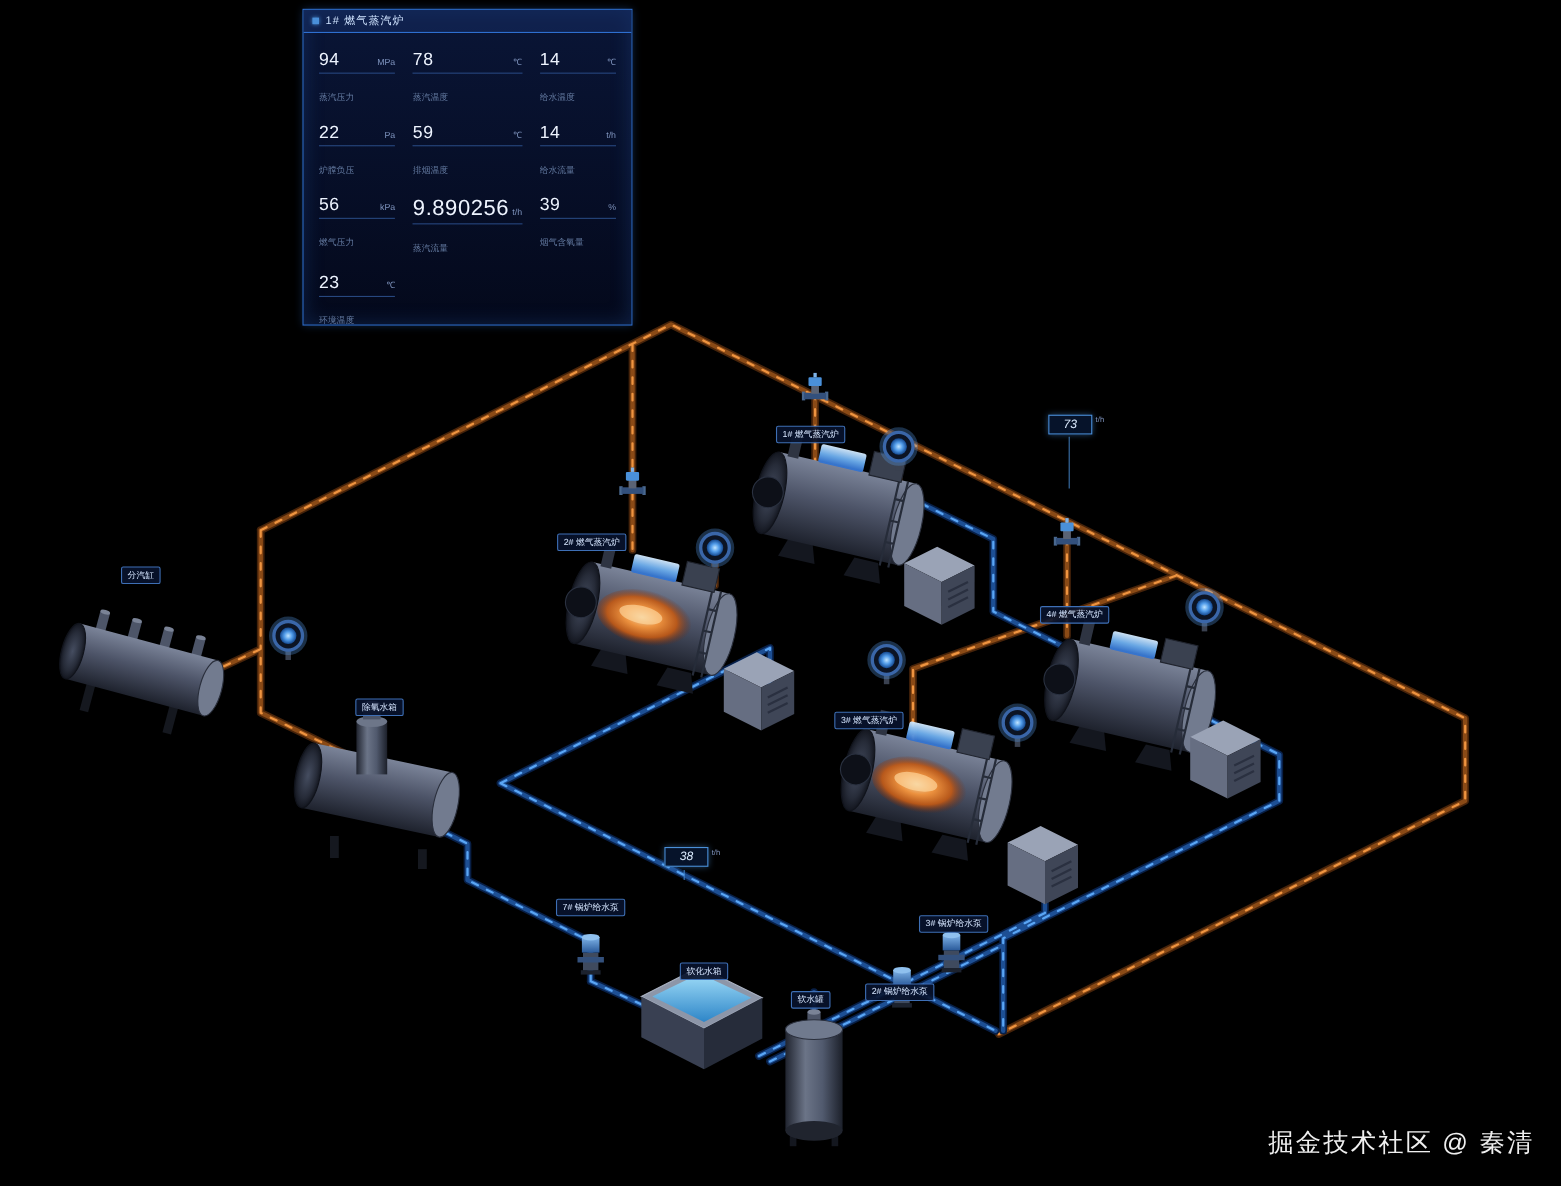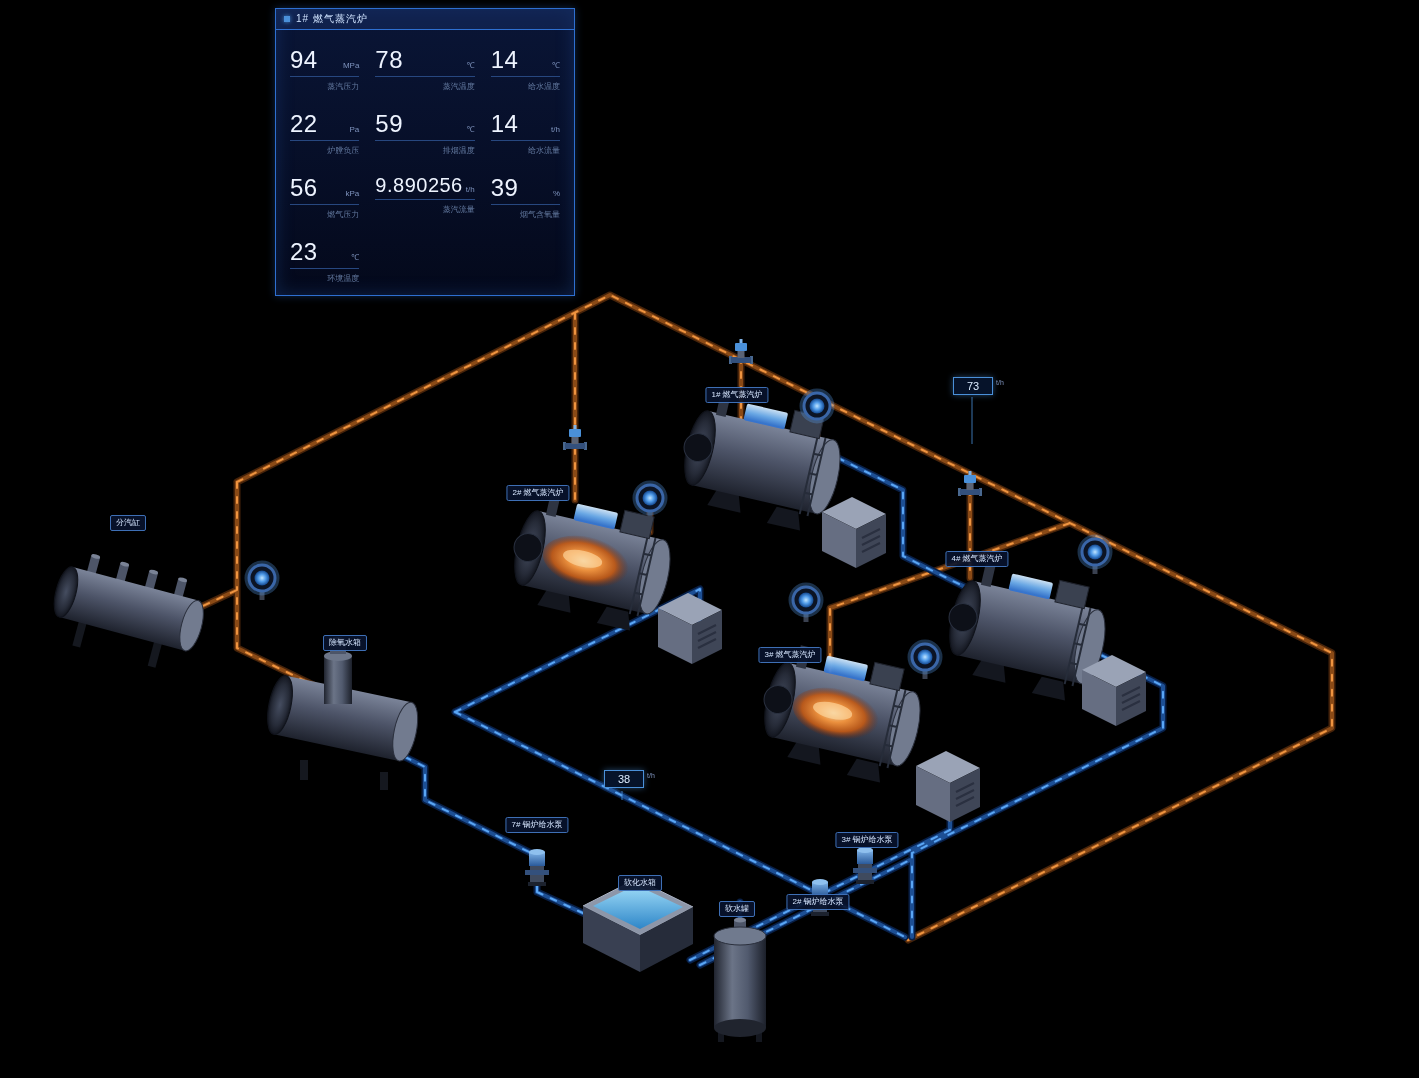--- a/index.html
+++ b/index.html
@@ -10,33 +10,33 @@
   .panel{position:absolute;left:275px;top:8px;width:298px;height:286px;z-index:5;
          background:linear-gradient(180deg,rgba(10,22,56,.97),rgba(4,9,28,.97));
          border:1px solid #2e6fd0;box-shadow:inset 0 0 18px rgba(46,111,208,.25),0 0 8px rgba(46,111,208,.35);}
   .panel-header{height:20px;display:flex;align-items:center;gap:6px;padding:0 8px;
          background:rgba(22,44,96,.55);border-bottom:1px solid #2e6fd0;}
   .panel-icon{width:6px;height:6px;background:#4a90d9;box-shadow:0 0 4px #4a90d9;}
   .panel-title{font-size:10px;color:#cfe3ff;letter-spacing:1px;}
   .panel-body{display:grid;grid-template-columns:repeat(3,1fr);padding:16px 14px 6px;
          column-gap:16px;row-gap:18px;}
   .stat-top{display:flex;align-items:baseline;border-bottom:1px solid #27477f;padding-bottom:2px;}
-  .stat-val{font-size:24px;color:#eef4ff;white-space:nowrap;letter-spacing:.5px;}
+  .stat-val{font-size:16px;color:#eef4ff;white-space:nowrap;letter-spacing:.5px;}
   .stat-wide .stat-val{font-size:20px;}
   .stat-unit{font-size:8px;color:#7e93bd;margin-left:auto;padding-left:3px;}
-  .stat-label{margin-top:4px;font-size:8px;color:#63799f;text-align:right;white-space:nowrap;overflow:hidden;}
+  .stat-label{margin-top:16px;font-size:8px;color:#63799f;text-align:left;white-space:nowrap;overflow:hidden;}
 
   
   .tag{position:absolute;transform:translate(-50%,-100%);z-index:4;white-space:nowrap;
        background:rgba(8,18,44,.92);border:1px solid #3e6fb5;color:#d6e6ff;
        font-size:8px;line-height:1;padding:3px 5px;border-radius:2px;}
   .badge{position:absolute;z-index:4;display:flex;align-items:flex-start;}
   .badge-box{min-width:28px;height:16px;background:rgba(6,20,44,.95);border:1px solid #4a90d9;
        color:#dcecff;font-size:11px;display:flex;align-items:center;justify-content:center;
-       padding:0 5px;box-shadow:0 0 6px rgba(74,144,217,.5);}
+       padding:0 5px;box-shadow:0 0 6px rgba(74,144,217,.5);font-style:italic;}
   .badge-unit{font-size:7px;color:#7e93bd;margin-left:3px;margin-top:2px;}
 
   .watermark{position:absolute;right:24px;bottom:24px;z-index:6;color:#efefef;
        font-size:23px;letter-spacing:2px;}
 
   
   .pO1{stroke:#46230a;stroke-width:7;fill:none;stroke-linecap:round;stroke-linejoin:round;}
   .pO2{stroke:#8a4a16;stroke-width:4;fill:none;stroke-linecap:round;stroke-linejoin:round;}
   .pO3{stroke:#ef9440;stroke-width:2;fill:none;stroke-linecap:round;stroke-linejoin:round;
        stroke-dasharray:6 9;animation:flow 1.4s linear infinite;}
@@ -338,14 +338,15 @@
       <div class="stat">
         <div class="stat-top">
             <span class="stat-val">23</span>
             <span class="stat-unit">℃</span>
           </div>
         <div class="stat-label">环境温度</div>
       </div>
     </div>
   </div>
 
+  <div class="watermark">掘金技术社区 @ 秦清</div>
 
 </div>
 
 </body></html>

